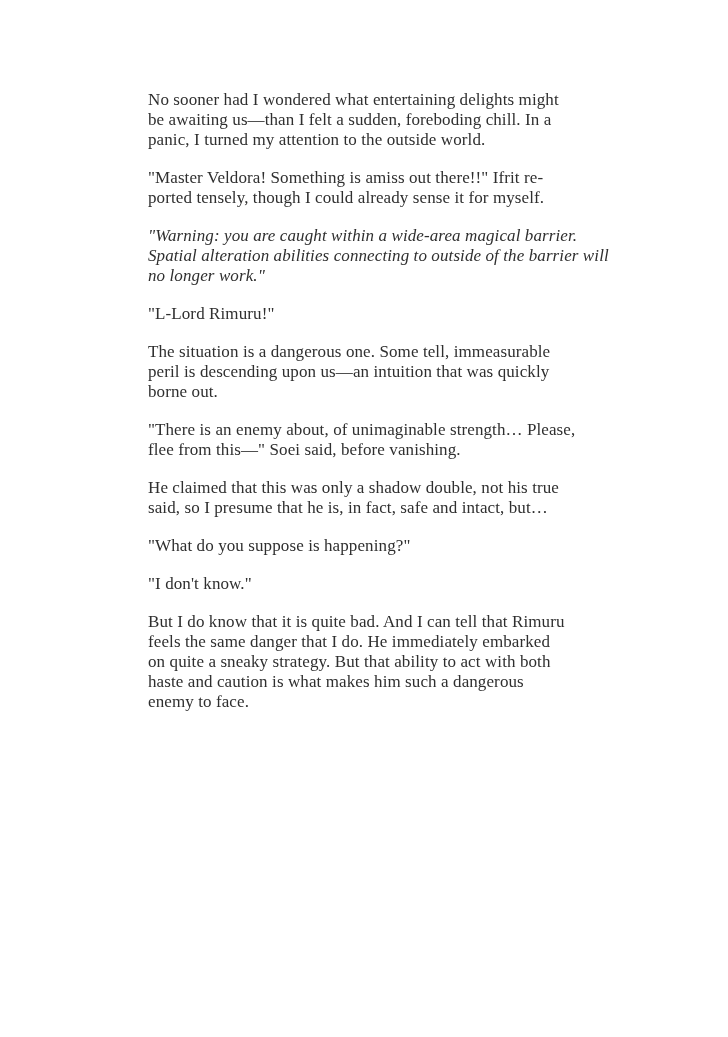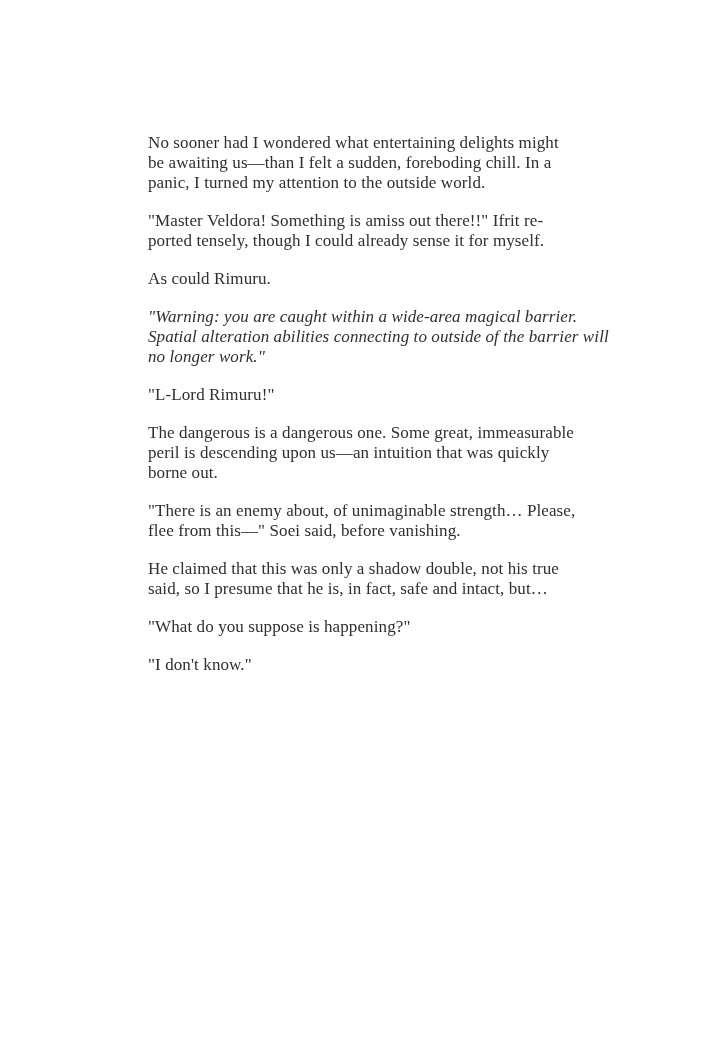--- a/index.html
+++ b/index.html
@@ -11,47 +11,50 @@
     }
     .page {
       position: absolute;
       left: 148px;
       top: 90px;
       width: 566px;
       font-family: "Liberation Serif", "DejaVu Serif", serif;
       font-size: 17px;
       line-height: 20px;
       color: #2f2f2f;
-      margin-top: 43px;
     }
     .page p {
       white-space: pre-line;      
       margin-bottom: 18px;
       letter-spacing: 0.1px;
     }
     .page p.italic {
       font-style: italic;
     }
   </style>
 </head>
 <body>
 
 <div class="page">
   <p>No sooner had I wondered what entertaining delights might
 be awaiting us—than I felt a sudden, foreboding chill. In a
 panic, I turned my attention to the outside world.</p>
   <p>"Master Veldora! Something is amiss out there!!" Ifrit re-
 ported tensely, though I could already sense it for myself.</p>
-  <p>As could Rimuru.</p>
   <p class="italic">"Warning: you are caught within a wide-area magical barrier.
 Spatial alteration abilities connecting to outside of the barrier will
 no longer work."</p>
   <p>"L-Lord Rimuru!"</p>
-  <p>The dangerous is a dangerous one. Some great, immeasurable
+  <p>The situation is a dangerous one. Some tell, immeasurable
 peril is descending upon us—an intuition that was quickly
 borne out.</p>
   <p>"There is an enemy about, of unimaginable strength… Please,
 flee from this—" Soei said, before vanishing.</p>
   <p>He claimed that this was only a shadow double, not his true
 said, so I presume that he is, in fact, safe and intact, but…</p>
   <p>"What do you suppose is happening?"</p>
   <p>"I don't know."</p>
+  <p>But I do know that it is quite bad. And I can tell that Rimuru
+feels the same danger that I do. He immediately embarked
+on quite a sneaky strategy. But that ability to act with both
+haste and caution is what makes him such a dangerous
+enemy to face.</p>
 </div>
 
 </body></html>

